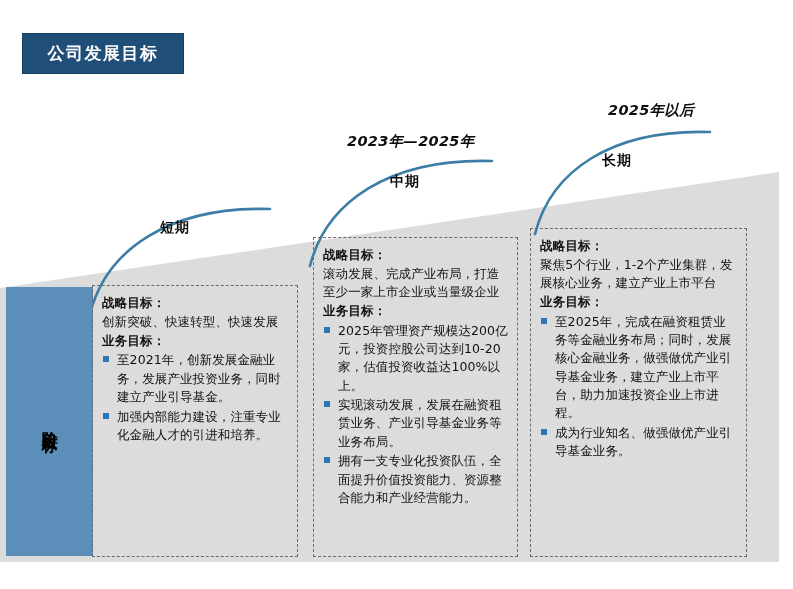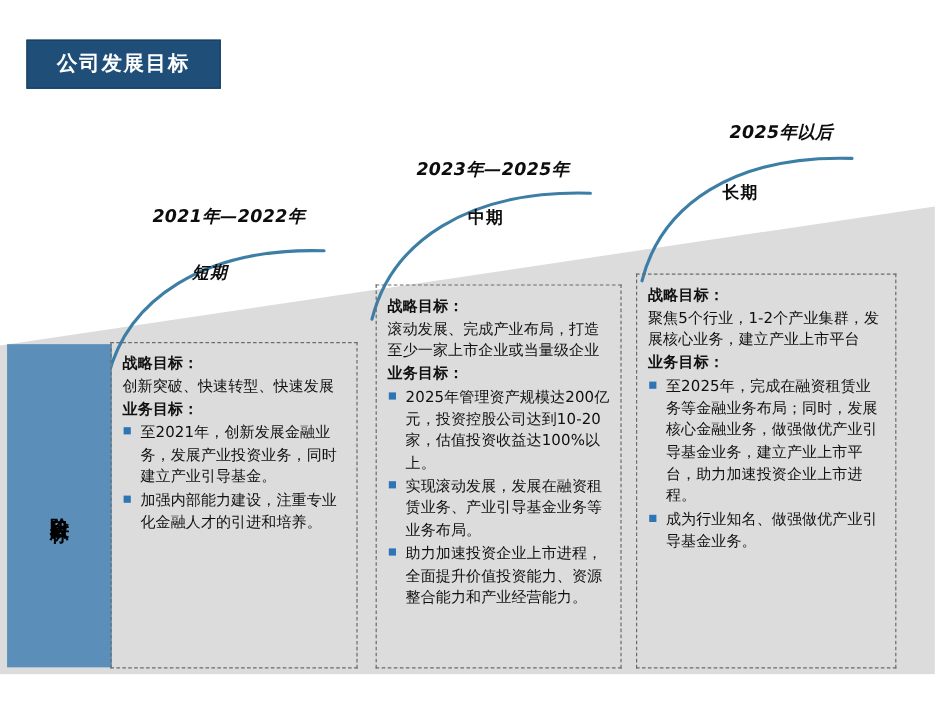--- a/index.html
+++ b/index.html
@@ -95,22 +95,21 @@
 
   <div class="title-box">
     <span class="title-text">公司发展目标</span>
   </div>
 
   <div class="arc" style="left:84px;top:190px;">
     <svg width="190" height="125" viewBox="0 0 190 125" xmlns="http://www.w3.org/2000/svg">
       <path d="M6 124 C 22 60, 85 16, 186 19" fill="none" stroke="#3D7EA6" stroke-width="2.6" stroke-linecap="round"></path>
     </svg>
   </div>
-  <div class="stage-period" style="left:127px;top:171px;">2021年—2022年</div>
-  <div class="stage-term" style="left:160px;top:219px;font-style:italic;">短期</div>
+  <div class="stage-term" style="left:160px;top:219px;">短期</div>
 
   <div class="arc" style="left:304px;top:142px;">
     <svg width="192" height="125" viewBox="0 0 192 125" xmlns="http://www.w3.org/2000/svg">
       <path d="M6 124 C 22 60, 85 16, 188 19" fill="none" stroke="#3D7EA6" stroke-width="2.6" stroke-linecap="round"></path>
     </svg>
   </div>
   <div class="stage-period" style="left:347px;top:132px;">2023年—2025年</div>
   <div class="stage-term" style="left:390px;top:173px;">中期</div>
 
   <div class="arc" style="left:529px;top:113px;">
@@ -135,21 +134,21 @@
     </ul>
   </div>
 
   <div class="col col-2">
     <div class="hd">战略目标：</div>
     <div class="para">滚动发展、完成产业布局，打造至少一家上市企业或当量级企业</div>
     <div class="hd">业务目标：</div>
     <ul class="bullets">
       <li>2025年管理资产规模达200亿元，投资控股公司达到10-20家，估值投资收益达100%以上。</li>
       <li>实现滚动发展，发展在融资租赁业务、产业引导基金业务等业务布局。</li>
-      <li>助力加速投资企业上市进程，全面提升价值投资能力、资源整合能力和产业经营能力。</li>
+      <li>拥有一支专业化投资队伍，全面提升价值投资能力、资源整合能力和产业经营能力。</li>
     </ul>
   </div>
 
   <div class="col col-3">
     <div class="hd">战略目标：</div>
     <div class="para">聚焦5个行业，1-2个产业集群，发展核心业务，建立产业上市平台</div>
     <div class="hd">业务目标：</div>
     <ul class="bullets">
       <li>至2025年，完成在融资租赁业务等金融业务布局；同时，发展核心金融业务，做强做优产业引导基金业务，建立产业上市平台，助力加速投资企业上市进程。</li>
       <li>成为行业知名、做强做优产业引导基金业务。</li>

